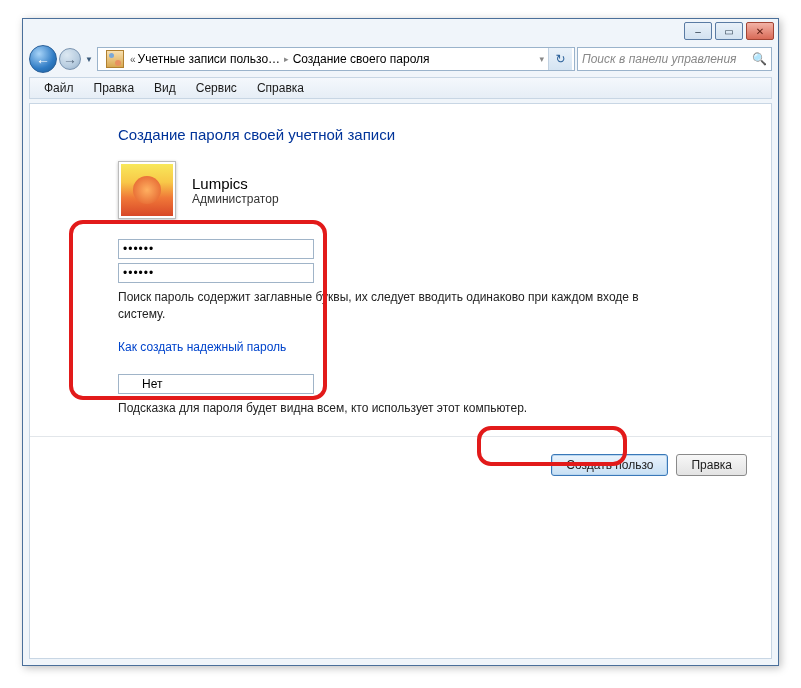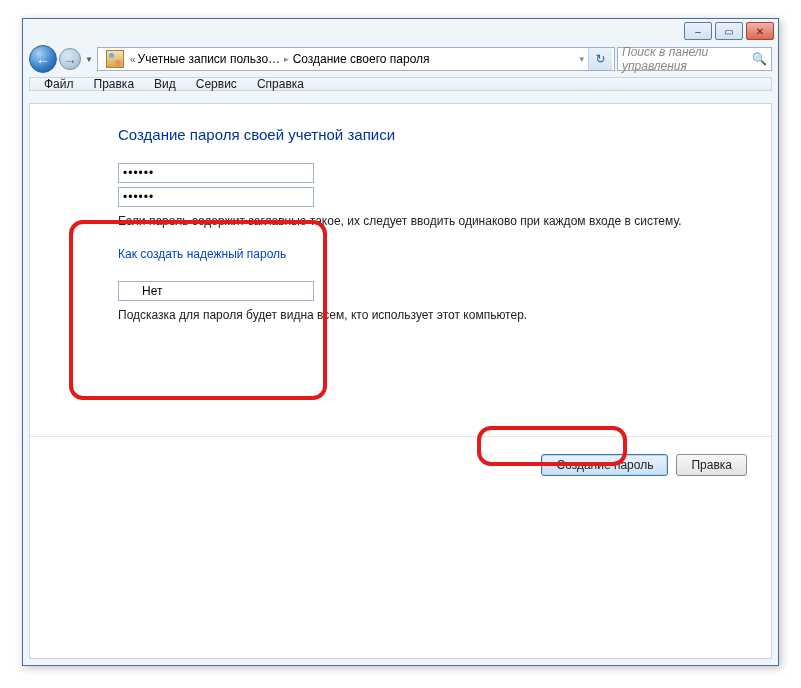--- a/index.html
+++ b/index.html
@@ -101,36 +101,36 @@
   .bc-chev { color:#888; font-size:9px; padding:0 4px; }
   .bc-refresh {
     width:24px; height:22px;
     border-left:1px solid #c0d0e0;
     display:flex;align-items:center;justify-content:center;
     color:#2a6099;
     background:linear-gradient(#eaf2fa,#d5e4f2);
     font-size:12px;
   }
   .searchbox {
-    width: 155px;
+    width: 195px;
     height: 24px;
     background:#fff;
     border:1px solid #9ab3cb;
     display:flex; align-items:center;
     padding: 0 4px;
     color:#888;
     font-style: italic;
     justify-content: space-between;
   }
   .searchbox .mag { color:#2a6099; font-style:normal; }
   
   .menu-row {
     position:absolute;
     left:6px; top:58px; right:6px;
-    height:14px;
+    height:22px;
     background: linear-gradient(#f4f8fc,#e6eef6);
     border:1px solid #c8d6e4;
     display:flex;
     align-items:center;
     padding: 0 6px;
     gap: 4px;
     font-size:12px;
     color:#1a1a1a;
   }
   .menu-item { padding: 2px 8px; }
@@ -259,35 +259,44 @@
     <span class="menu-item">Файл</span>
     <span class="menu-item">Правка</span>
     <span class="menu-item">Вид</span>
     <span class="menu-item">Сервис</span>
     <span class="menu-item">Справка</span>
   </div>
 
   <div class="content">
     <div class="page-title">Создание пароля своей учетной записи</div>
 
+    <div class="user-block">
+      <div class="avatar">
+          <div class="avatar-inner"></div>
+        </div>
+      <div>
+        <div class="user-name">Lumpics</div>
+        <div class="user-role">Администратор</div>
+      </div>
+    </div>
 
     <div class="fields-zone">
       <input class="pw" type="text" value="••••••" style="">
       <input class="pw" type="text" value="••••••" style="">
-      <div class="help-text">Если пароль содержит заглавные такое, их следует вводить одинаково при каждом входе в систему.</div>
+      <div class="help-text">Поиск пароль содержит заглавные буквы, их следует вводить одинаково при каждом входе в систему.</div>
       <span class="link">Как создать надежный пароль</span>
 
       <div class="hint-block">
         <input class="hint" type="text" value="Нет" style="">
         <div class="help-text">Подсказка для пароля будет видна всем, кто использует этот компьютер.</div>
       </div>
     </div>
 
     <div class="sep"></div>
     <div class="btn-row">
-      <div class="btn primary">Создание пароль</div>
+      <div class="btn primary">Создать пользо</div>
       <div class="btn">Правка</div>
     </div>
   </div>
 </div>
 
 <div class="hl hl1"></div>
 <div class="hl hl2"></div>
 
 </body></html>

